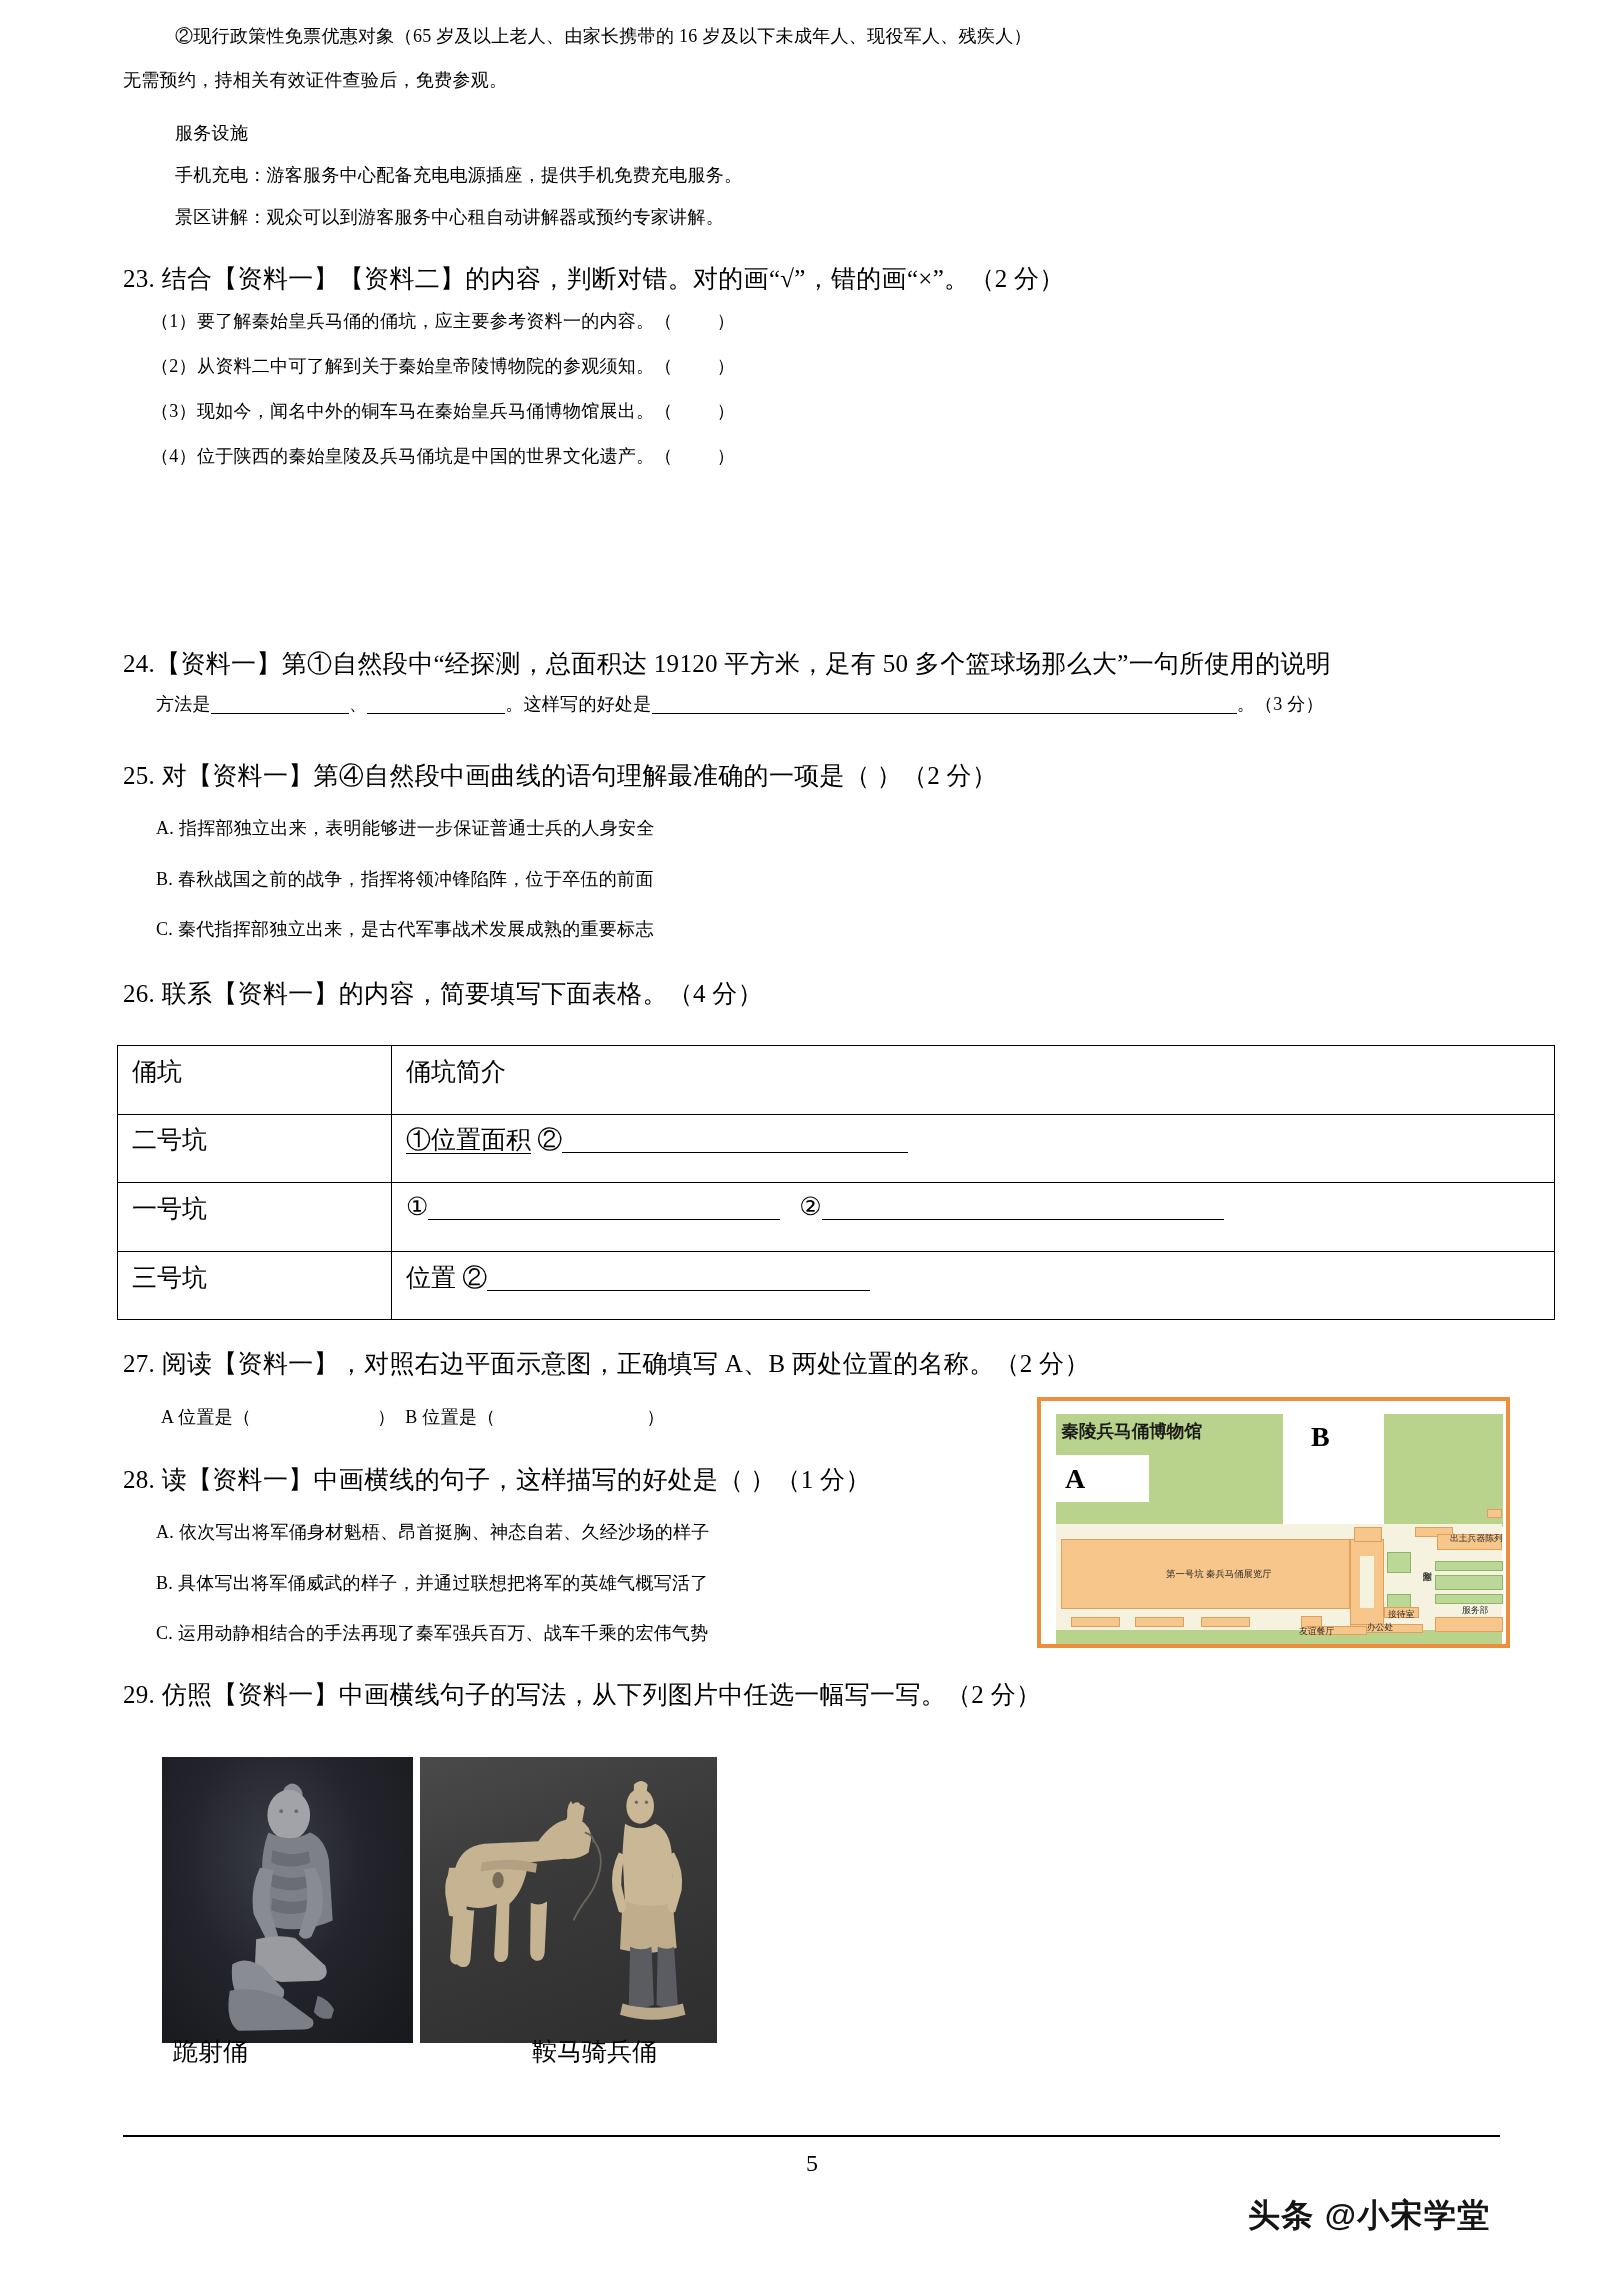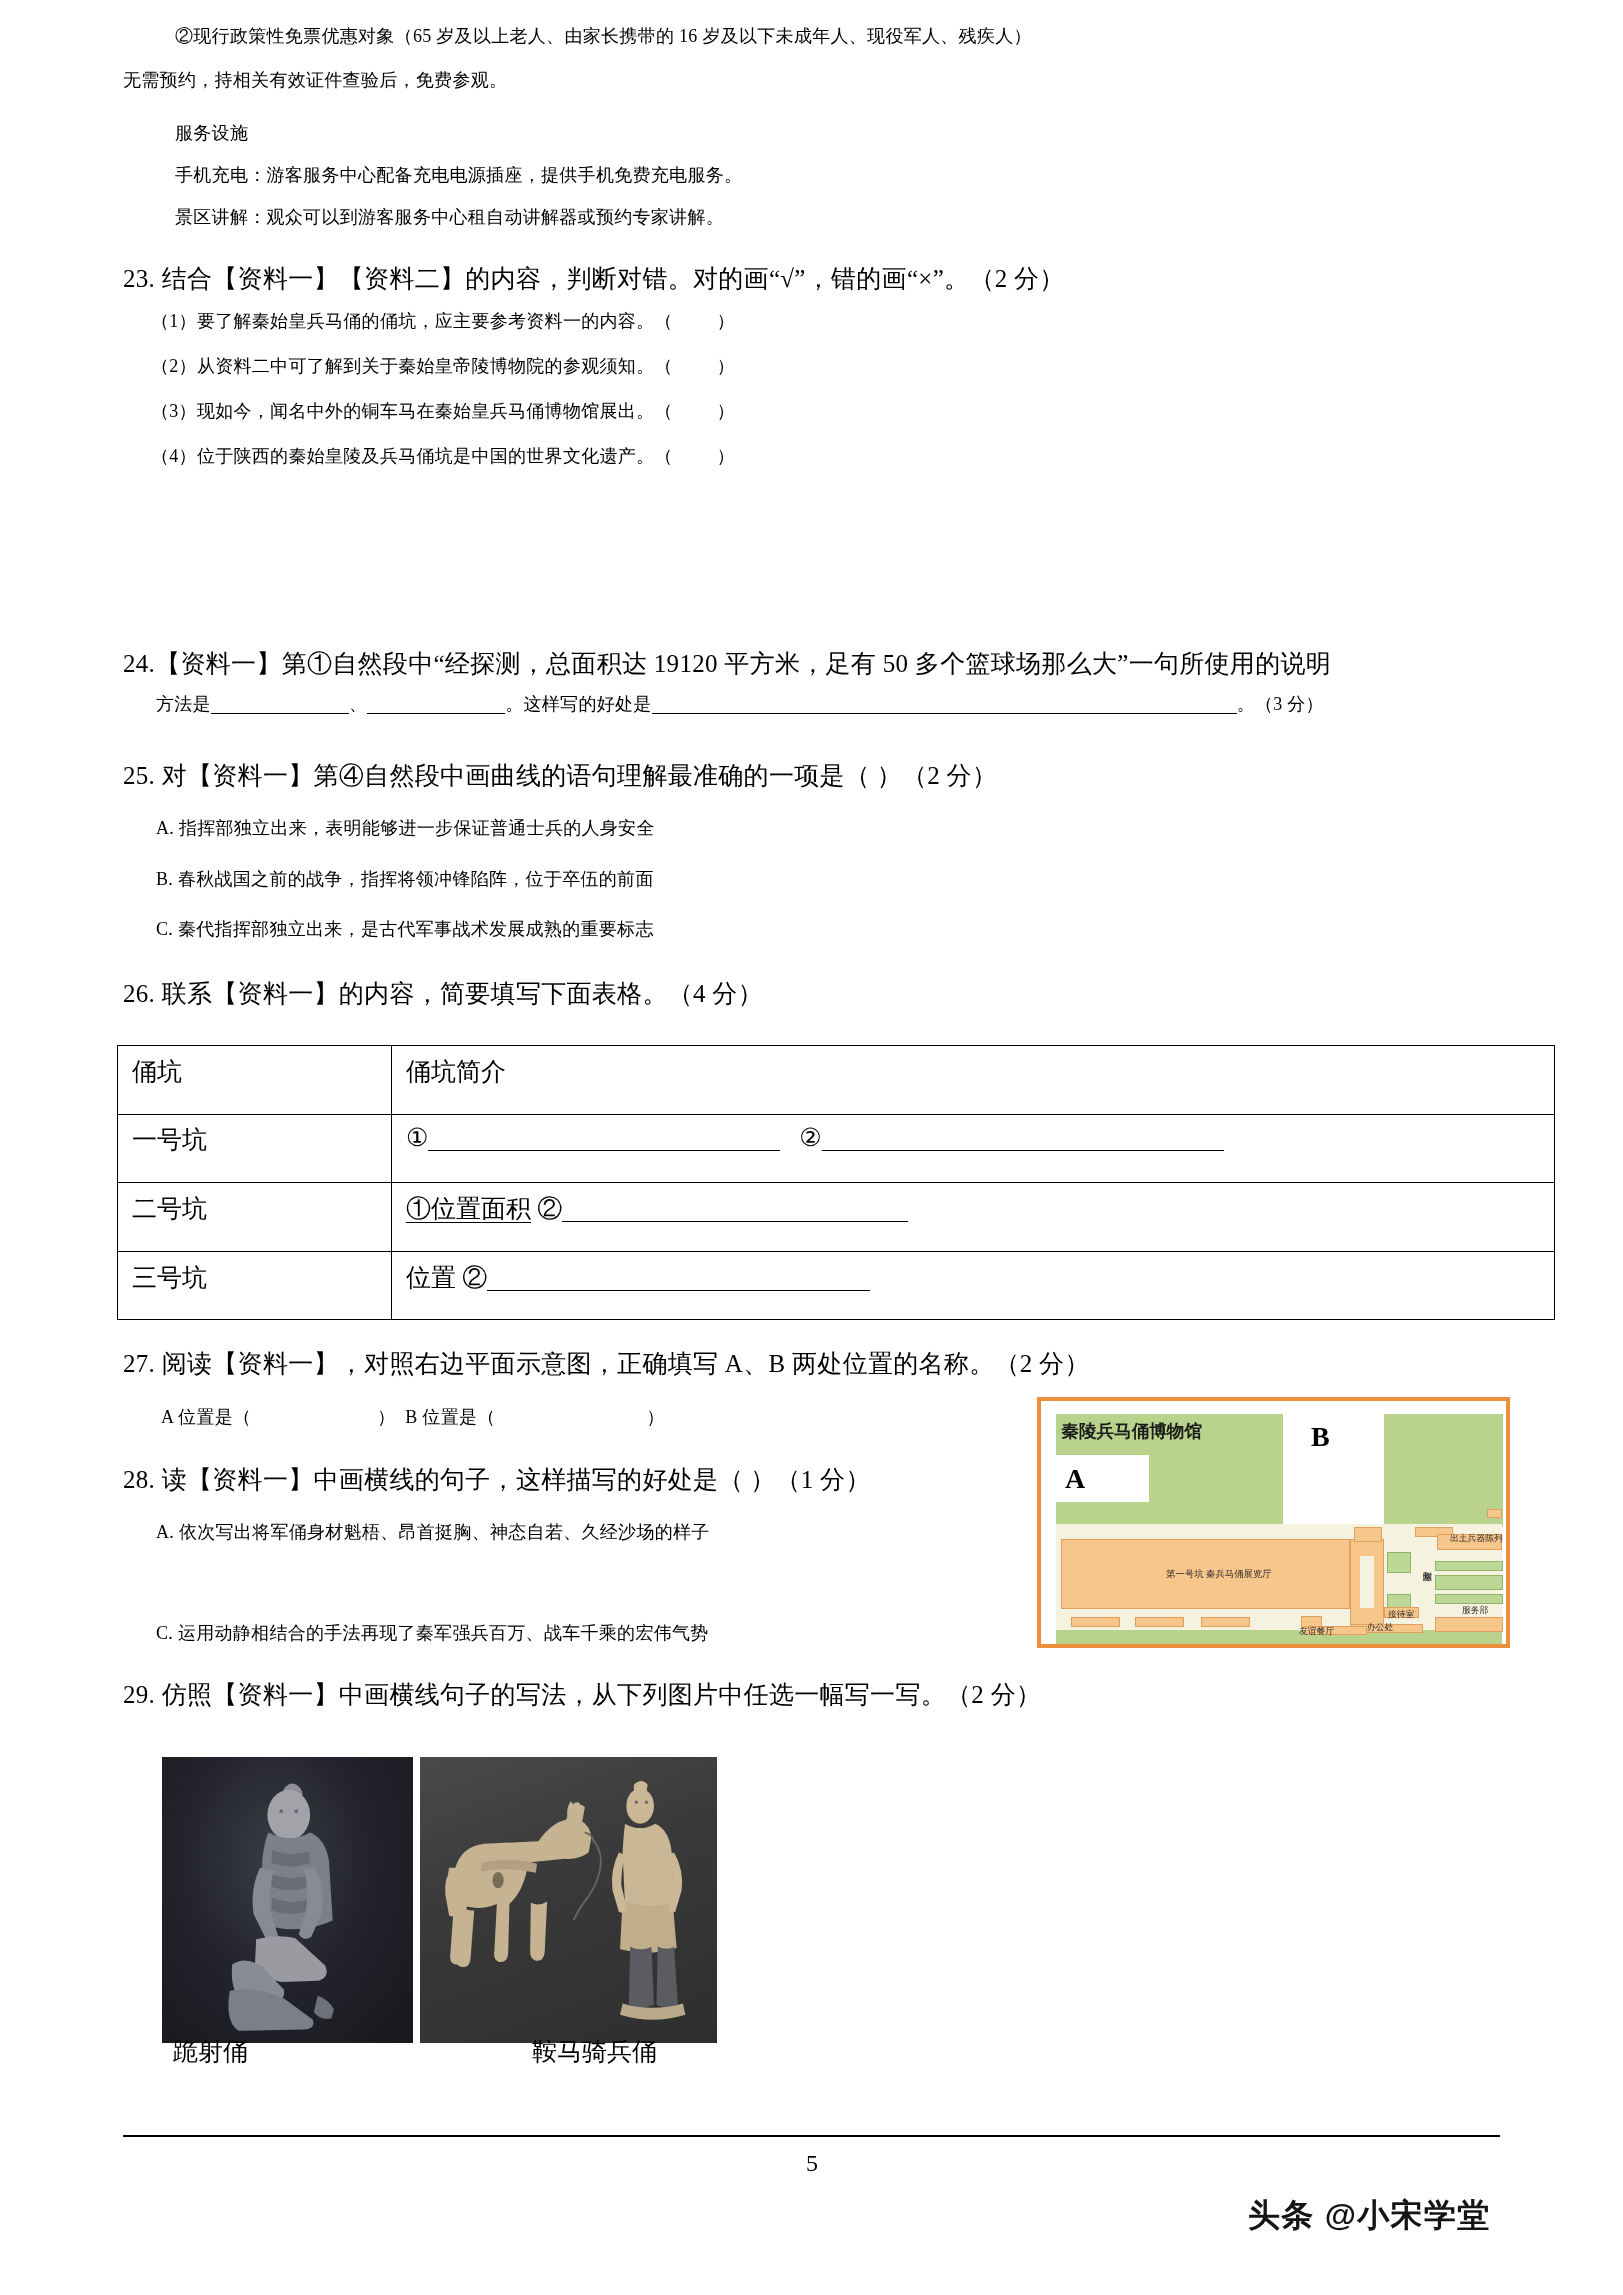--- a/index.html
+++ b/index.html
@@ -201,50 +201,51 @@
 
   <div class="line qnum" style="left:123px; top:979px;">26. 联系【资料一】的内容，简要填写下面表格。（4 分）</div>
 
   <table id="q26-table">
     <tbody>
         <tr>
       <td class="colpit">俑坑</td>
       <td>俑坑简介</td>
     </tr>
     <tr>
+      <td class="colpit">二号坑</td>
+      <td>
+        <span style="border-bottom:1.9px solid #000;">①位置面积</span>
+        <span>②</span><span class="cellblank" style="width:346px;"></span>
+      </td>
+    </tr>
+    <tr>
       <td class="colpit">一号坑</td>
       <td>
         <span>①</span><span class="cellblank" style="width:352px;"></span>
         &nbsp;&nbsp;<span>②</span><span class="cellblank" style="width:402px;"></span>
-      </td>
-    </tr>
-    <tr>
-      <td class="colpit">二号坑</td>
-      <td>
-        <span style="border-bottom:1.9px solid #000;">①位置面积</span>
-        <span>②</span><span class="cellblank" style="width:346px;"></span>
       </td>
     </tr>
     <tr>
       <td class="colpit">三号坑</td>
       <td>
         <span>位置</span>
         <span>②</span><span class="cellblank" style="width:383px;"></span>
       </td>
     </tr>
   </tbody>
     </table>
 
   <div class="line qnum" style="left:123px; top:1349px;">27. 阅读【资料一】，对照右边平面示意图，正确填写 A、B 两处位置的名称。（2 分）</div>
   <div class="line" style="left:161px; top:1407px;">
     <span>A 位置是（</span><span class="paren" style="min-width:126px;"></span><span>）</span>&nbsp;&nbsp;<span>B 位置是（</span><span class="paren" style="min-width:151px;"></span><span>）</span>
   </div>
 
   <div class="line qnum" style="left:123px; top:1465px;">28. 读【资料一】中画横线的句子，这样描写的好处是（    ）（1 分）</div>
   <div class="line" style="left:156px; top:1522px;">A. 依次写出将军俑身材魁梧、昂首挺胸、神态自若、久经沙场的样子</div>
+  <div class="line" style="left:156px; top:1573px;">B. 具体写出将军俑威武的样子，并通过联想把将军的英雄气概写活了</div>
   <div class="line" style="left:156px; top:1623px;">C. 运用动静相结合的手法再现了秦军强兵百万、战车千乘的宏伟气势</div>
 
   <div class="line qnum" style="left:123px; top:1680px;">29. 仿照【资料一】中画横线句子的写法，从下列图片中任选一幅写一写。（2 分）</div>
 
   <div id="map-figure">
     <div id="map-canvas">
 
       <div class="mp mp-green" style="left:1.3px; top:3.8px; width:225px; height:157px;"></div>
       <div class="mp mp-green" style="left:189px; top:3.8px; width:39px; height:119px;"></div>
       <div class="mp mp-green" style="left:327px; top:3.8px; width:123px; height:113px;"></div>

